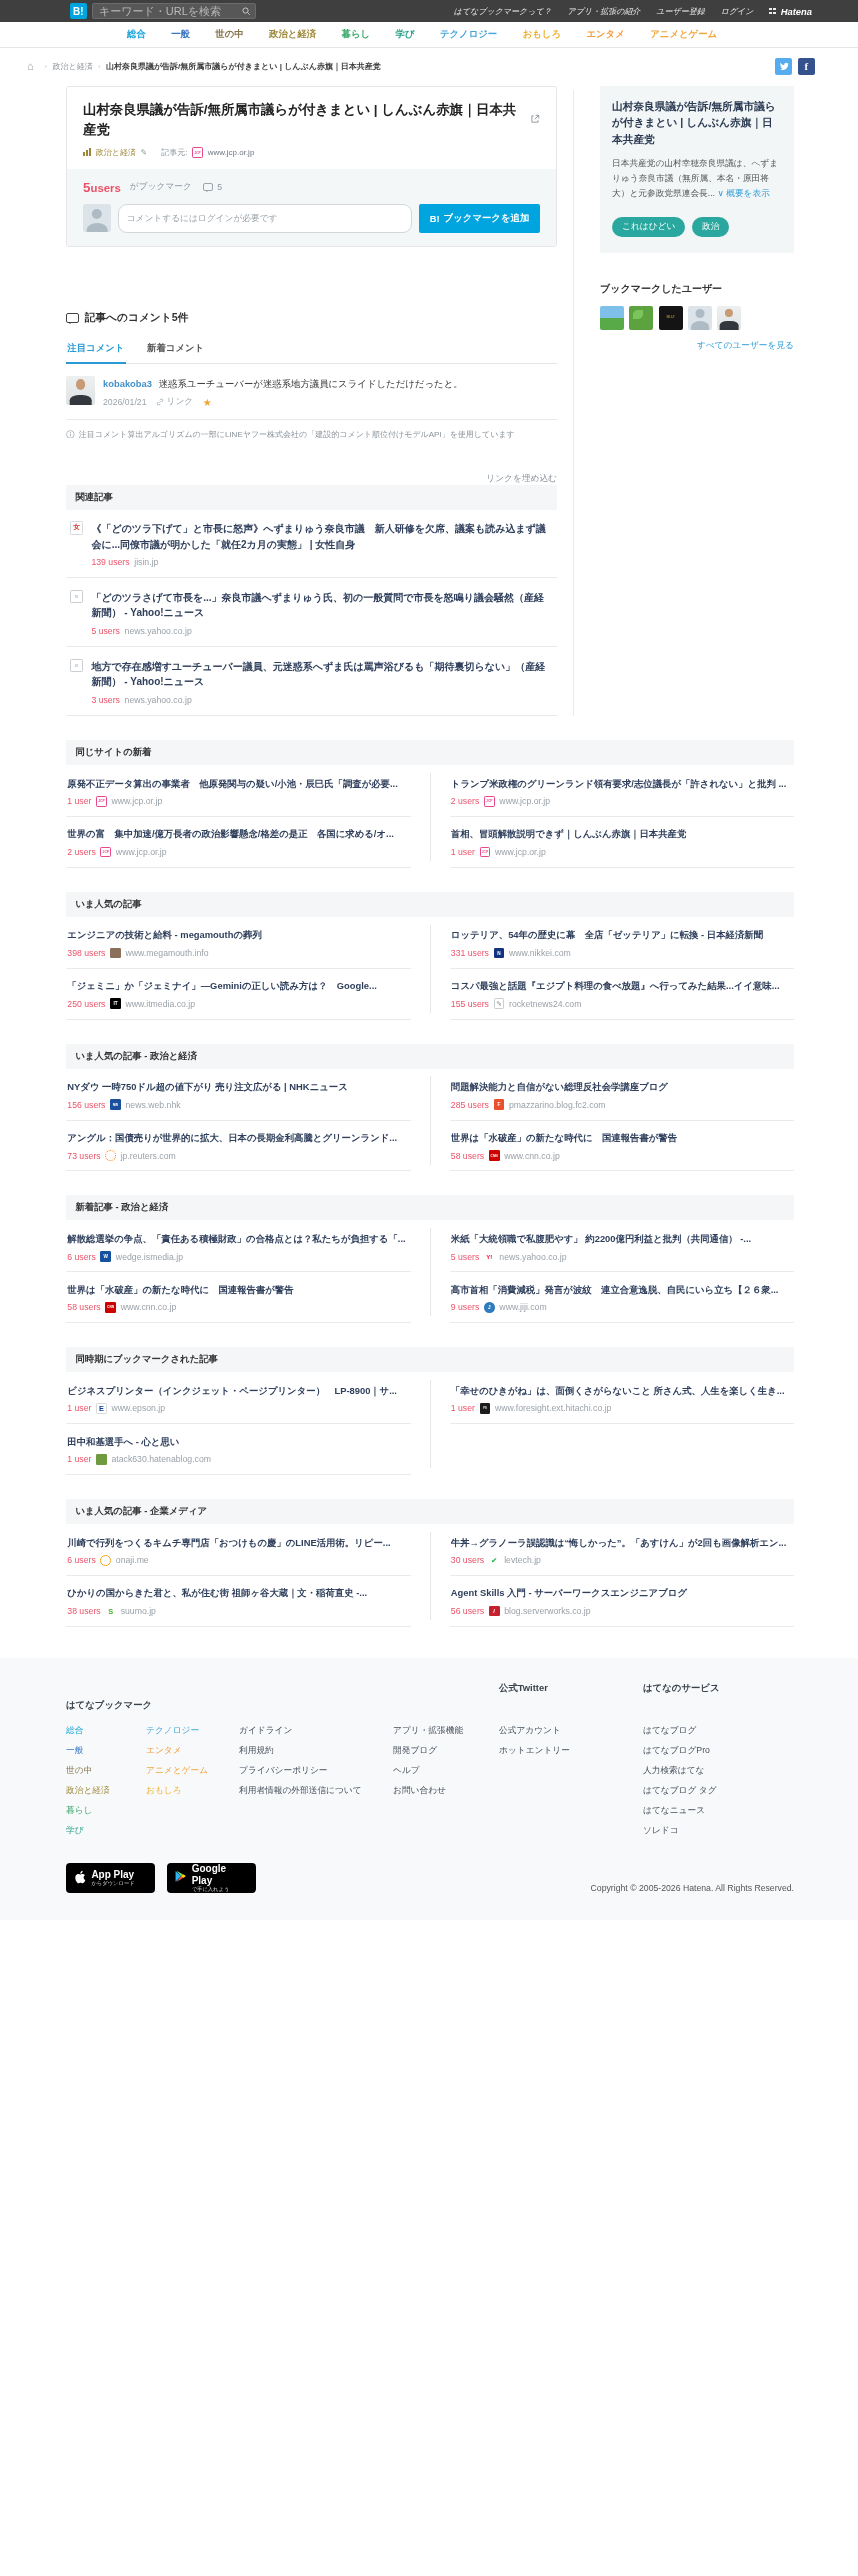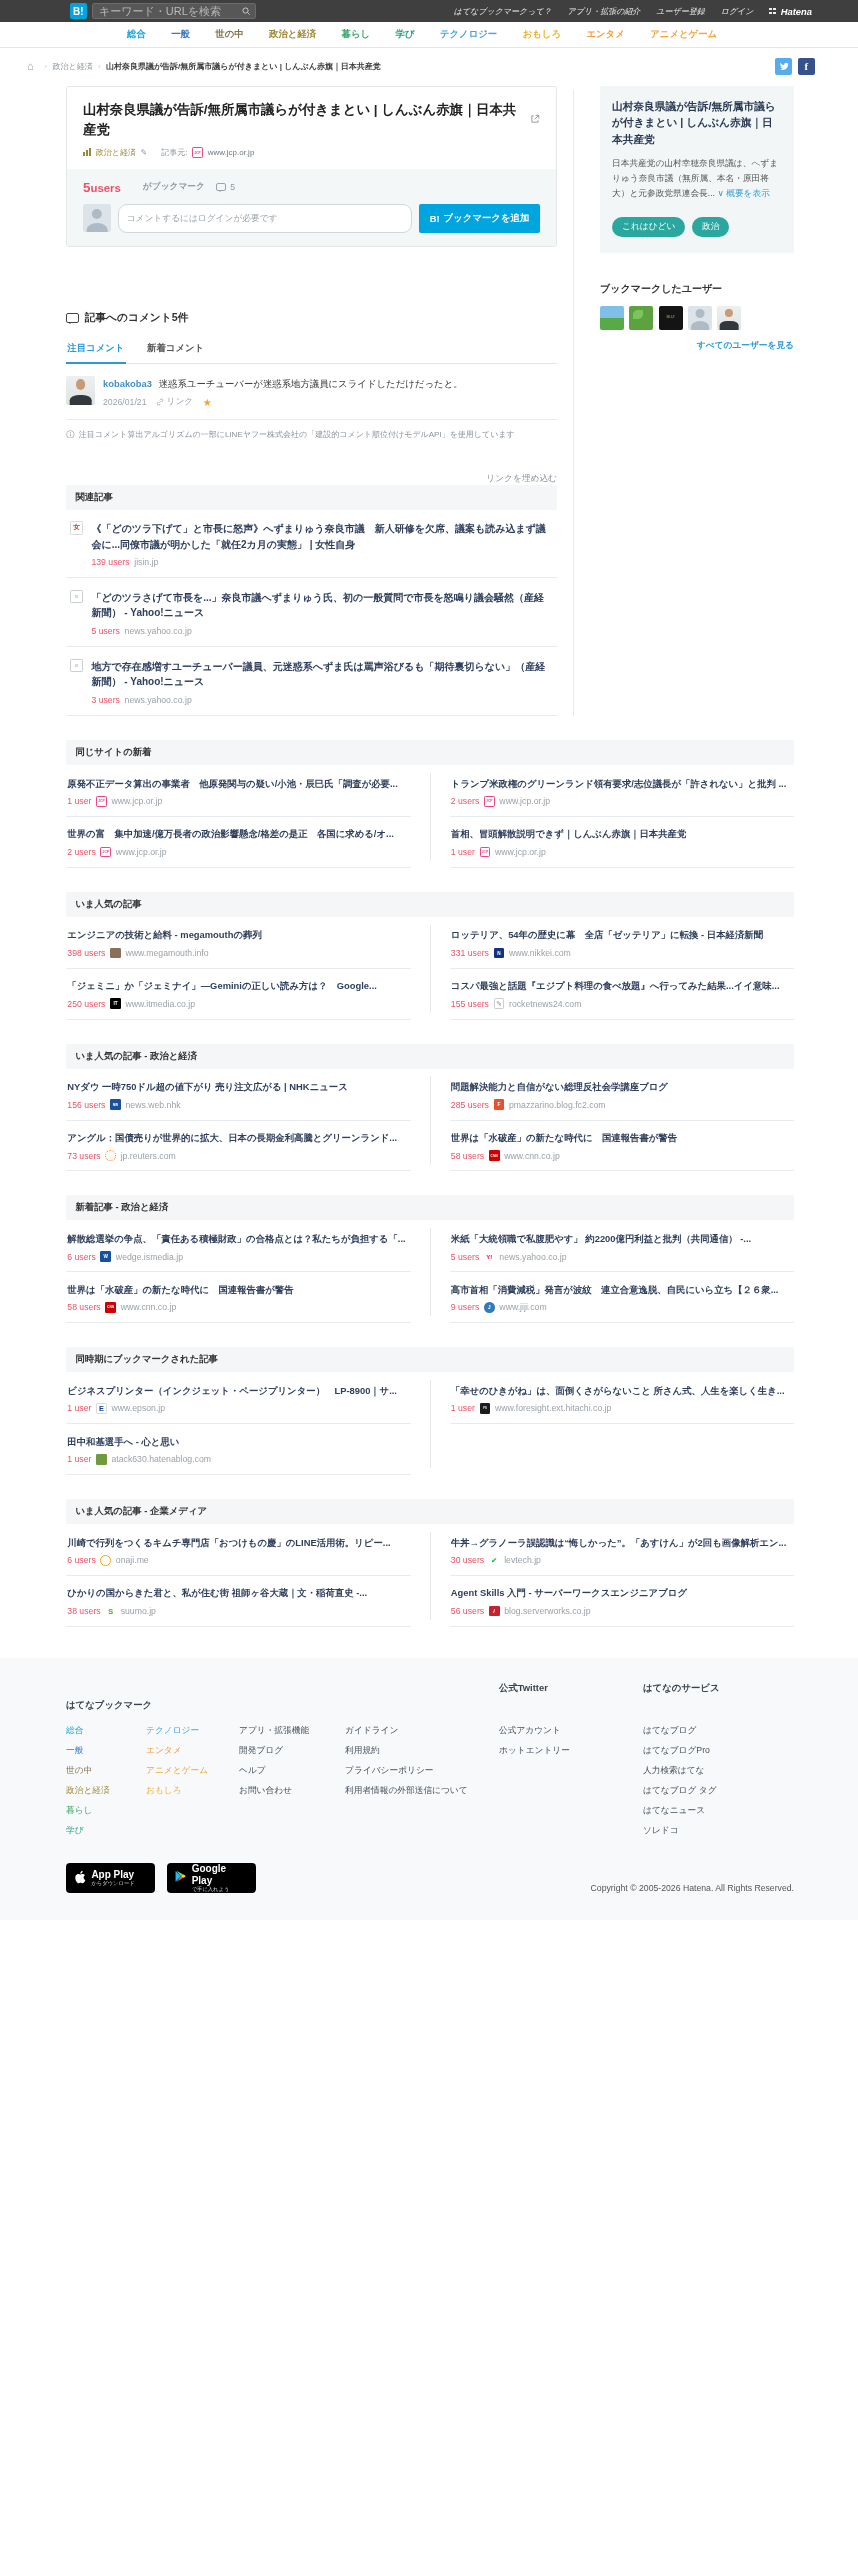--- a/index.html
+++ b/index.html
@@ -51,21 +51,21 @@
   .a-title{font-size:13.4px;font-weight:bold;color:#222;line-height:1.45;display:flex;align-items:center;gap:5.3px;}
   .a-meta{margin-top:8px;display:flex;align-items:center;gap:4.7px;font-size:8px;color:#8d969e;}
   .a-cat{color:#9c8736;cursor:pointer;}
   .pencil{color:#98a1a9;font-size:8px;}
   .src-label{margin-left:9.4px;}
   .a-domain{color:#6b7680;cursor:pointer;}
   .card-bm{background:#f4f7f7;padding:10.7px 16px 13.4px;}
   .ucount-row{display:flex;align-items:center;gap:4px;}
   .ucount{color:#eb5269;font-weight:bold;font-size:13.4px;cursor:pointer;}
   .ucount small{font-size:11.4px;font-weight:bold;}
-  .u-suffix{color:#8e99a3;font-size:8.7px;margin-left:18px;font-weight:bold;}
+  .u-suffix{color:#8e99a3;font-size:8.7px;margin-left:5px;}
   .bub{width:8.7px;height:6.7px;border:1.3px solid #9aa4ad;border-radius:2px;position:relative;margin-left:6.7px;}
   .bub::after{content:"";position:absolute;left:1.3px;bottom:-3.3px;border:2px solid transparent;border-top-color:#9aa4ad;}
   .bub-n{color:#8e99a3;font-size:8.7px;}
   .cmt-row{display:flex;align-items:center;gap:6.7px;margin-top:9.4px;}
   .avi{border-radius:2px;position:relative;overflow:hidden;flex:0 0 auto;}
   .av42{width:28px;height:28px;}
   .person{background:#dde4e9;}
   .person::before{content:"";position:absolute;top:16%;left:50%;transform:translateX(-50%);width:37%;height:37%;border-radius:50%;background:#aebbc4;}
   .person::after{content:"";position:absolute;bottom:-14%;left:50%;transform:translateX(-50%);width:74%;height:48%;border-radius:50% 50% 0 0;background:#aebbc4;}
   .suitman{background:linear-gradient(#eef0f0,#dfe3e4);}
@@ -151,21 +151,21 @@
   .tag-pill{background:#2aa79e;color:#fff;font-size:8.7px;padding:4px 10px;border-radius:10.7px;cursor:pointer;}
   .sb-users{margin-top:29px;}
   .sb-users-h{font-size:10px;font-weight:bold;color:#333;}
   .sb-avis{display:flex;gap:5.3px;margin-top:9.4px;}
   .av36{width:24px;height:24px;cursor:pointer;}
   .avi-field{background:linear-gradient(#7ec0ea 52%,#58a948 52%);}
   .avi-leaf{background:#5ca23f;}
   .avi-leaf::before{content:"";position:absolute;top:4px;left:4px;width:9.4px;height:9.4px;border-radius:50% 0 50% 0;background:#7cc45c;}
   .avi-black{background:#141414;}
   .avi-black::before{content:"BUZ";position:absolute;top:8px;left:0;right:0;text-align:center;color:#c8a24a;font-size:4px;}
-  .see-all{margin-top:10.7px;text-align:right;font-size:8.7px;font-weight:bold;color:#2a9ad6;}
+  .see-all{margin-top:10.7px;text-align:right;font-size:8.7px;font-weight:normal;color:#2a9ad6;}
   .see-all span{cursor:pointer;}
   
   .sec{margin-top:24px;}
   .listgrid{display:grid;grid-template-columns:1fr 1fr;column-gap:39px;position:relative;margin-top:1.3px;}
   .listgrid::before{content:"";position:absolute;left:50%;top:6.7px;bottom:6.7px;width:0.7px;background:#e4e8eb;}
   .cell{padding:11.4px 1.3px 9.4px;border-bottom:0.7px solid #e7ebee;}
   .cell.empty{border-bottom:none;}
   .cell-t{font-size:9.4px;font-weight:bold;color:#2f3f5c;white-space:nowrap;overflow:hidden;cursor:pointer;}
   
   .footer{margin-top:31px;background:#f7f9fa;padding:24px 0 27px;}
@@ -644,31 +644,31 @@
         <a>政治と経済</a>
         <a>暮らし</a>
         <a>学び</a>
       </div>
       <div class="f-col fc2">
         <a>テクノロジー</a>
         <a>エンタメ</a>
         <a>アニメとゲーム</a>
         <a>おもしろ</a>
       </div>
+      <div class="f-col fc4">
+        <a>ガイドライン</a>
+        <a>利用規約</a>
+        <a>プライバシーポリシー</a>
+        <a>利用者情報の外部送信について</a>
+      </div>
       <div class="f-col fc3">
         <a>アプリ・拡張機能</a>
         <a>開発ブログ</a>
         <a>ヘルプ</a>
         <a>お問い合わせ</a>
-      </div>
-      <div class="f-col fc4">
-        <a>ガイドライン</a>
-        <a>利用規約</a>
-        <a>プライバシーポリシー</a>
-        <a>利用者情報の外部送信について</a>
       </div>
       <div class="f-col fc5">
         <a>公式アカウント</a>
         <a>ホットエントリー</a>
       </div>
       <div class="f-col">
         <a>はてなブログ</a>
         <a>はてなブログPro</a>
         <a>人力検索はてな</a>
         <a>はてなブログ タグ</a>

